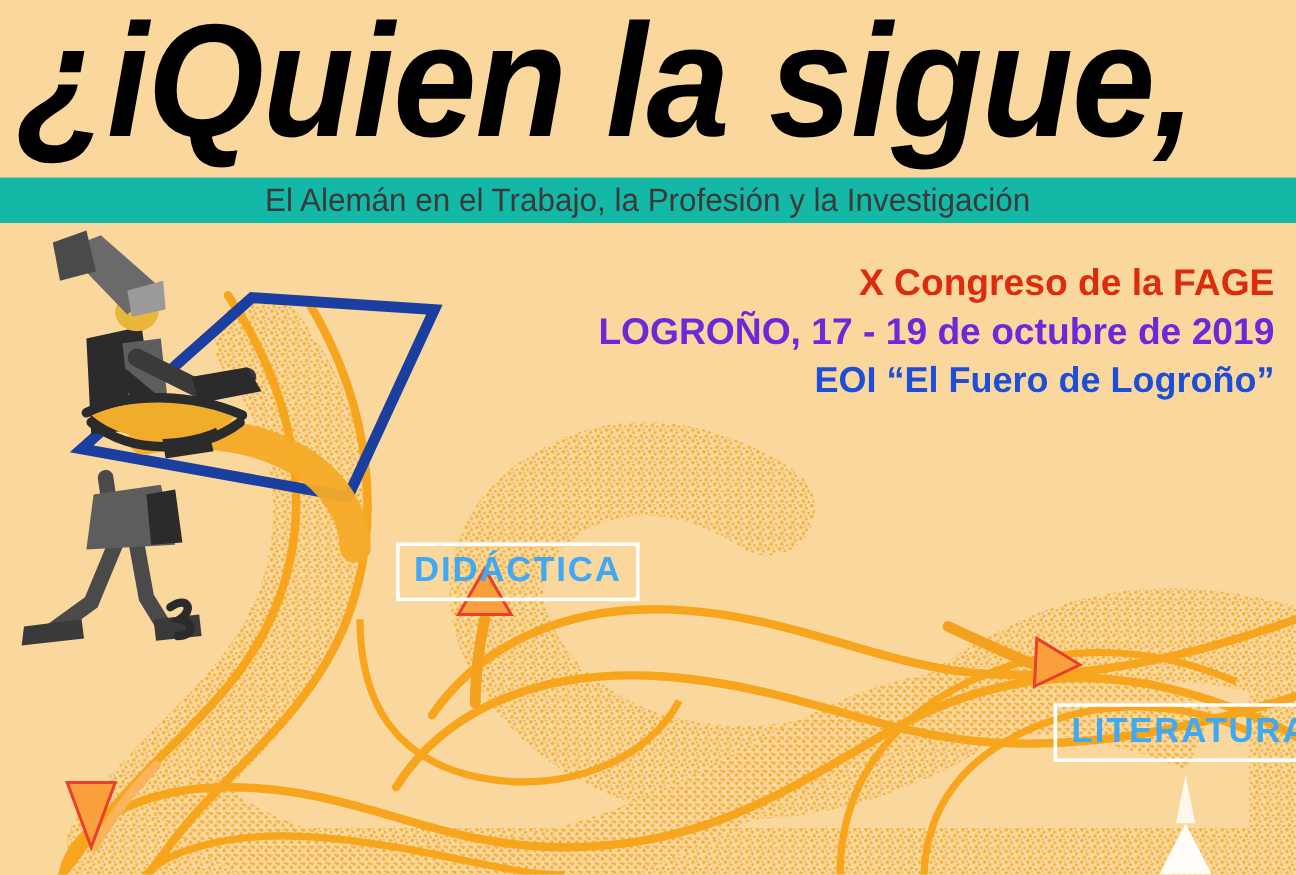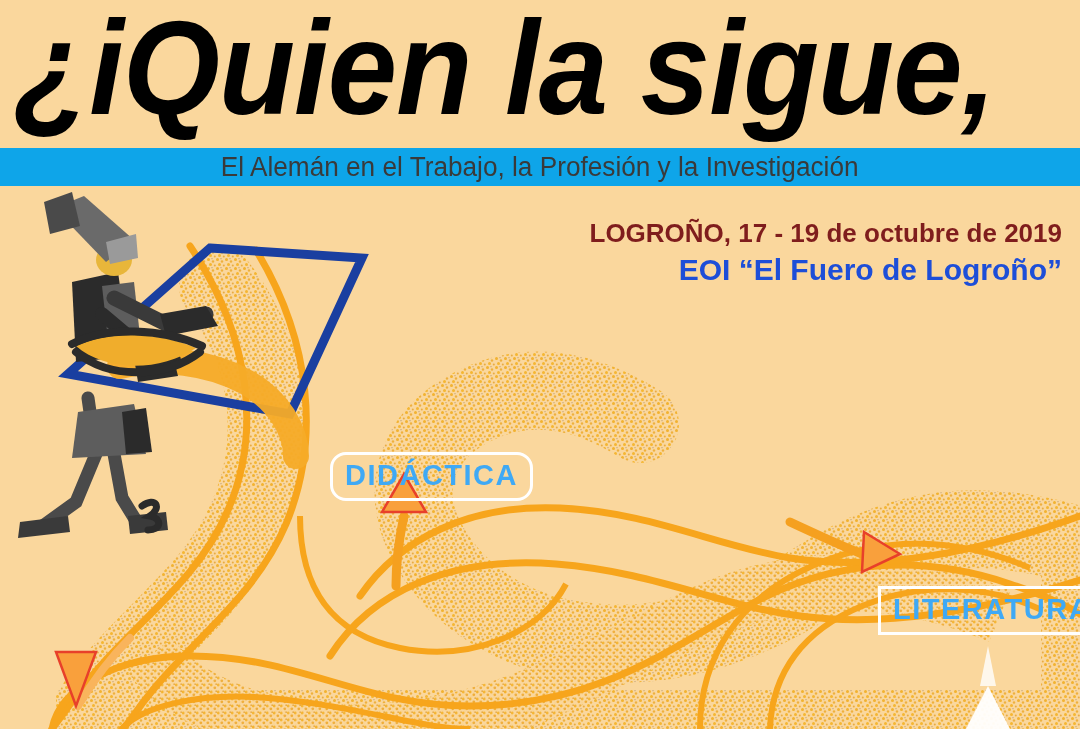--- a/index.html
+++ b/index.html
@@ -24,21 +24,21 @@
     letter-spacing:-1px;
     color:#000;
     transform:scaleX(0.93);
     transform-origin:left center;
     white-space:nowrap;
   }
 
   
   #subtitle-band{
     position:absolute; left:0; top:148px; width:1080px; height:38px;
-    background:#0ea5e9;
+    background:#14b8a6;
     display:flex; align-items:center; justify-content:center;
   }
   #subtitle{
     font-size:27px;
     color:#3a3a3a;
     font-weight:400;
     white-space:nowrap;
     transform:scaleX(0.97);
   }
 
@@ -49,21 +49,21 @@
   }
 
   
   #event-info{
     position:absolute; right:18px; top:30px;
     text-align:right;
     font-weight:bold;
     line-height:1.32;
   }
   #event-info .line1{ font-size:31px; color:#dd2b0e; letter-spacing:0px; }
-  #event-info .line2{ font-size:26px; color:#7f1d1d; }
+  #event-info .line2{ font-size:31px; color:#6d28d9; }
   #event-info .line3{ font-size:30px; color:#1d4ed8; }
 
   
   #illustration{
     position:absolute; left:10px; top:0px; width:360px; height:400px;
   }
   #illustration svg{ display:block; }
 
   
   #ribbon-layer{
@@ -75,21 +75,21 @@
     position:absolute;
     border:3px solid #ffffff;
     padding:4px 12px 6px 12px;
     font-weight:bold;
     font-size:29px;
     letter-spacing:1.5px;
     color:#3fa9f5;
     background:transparent;
     white-space:nowrap;
   }
-  #label-didactica{ left:330px; top:266px;border-radius:16px; }
+  #label-didactica{ left:330px; top:266px; }
   #label-literatura{ left:878px; top:400px; }
 </style>
 </head>
 <body>
 
 <div id="title-band">
   <div id="main-title">¿iQuien la sigue,</div>
 </div>
 
 <div id="subtitle-band">
@@ -233,20 +233,21 @@
         <path d="M 132,320 C 146,310 152,322 140,330 C 152,332 152,344 138,344" fill="none" stroke="#2b2b2b" stroke-width="7" stroke-linecap="round"></path>
 
         <path d="M 66,160 C 100,144 150,146 186,162 C 150,186 96,186 66,160 Z" fill="#f0ad2c"></path>
         <path d="M 62,158 C 96,140 152,142 192,160" fill="none" stroke="#2b2b2b" stroke-width="8" stroke-linecap="round"></path>
         <path d="M 66,166 C 100,194 156,192 190,166" fill="none" stroke="#2b2b2b" stroke-width="8" stroke-linecap="round"></path>
       </g>
     </svg>
   </div>
 
   <div id="event-info">
+    <div class="line1">X Congreso de la FAGE</div>
     <div class="line2">LOGROÑO, 17 - 19 de octubre de 2019</div>
     <div class="line3">EOI “El Fuero de Logroño”</div>
   </div>
 
   <div class="topic-label" id="label-didactica">DIDÁCTICA</div>
 
   <div class="topic-label" id="label-literatura">LITERATURA</div>
 
 </div>
 

